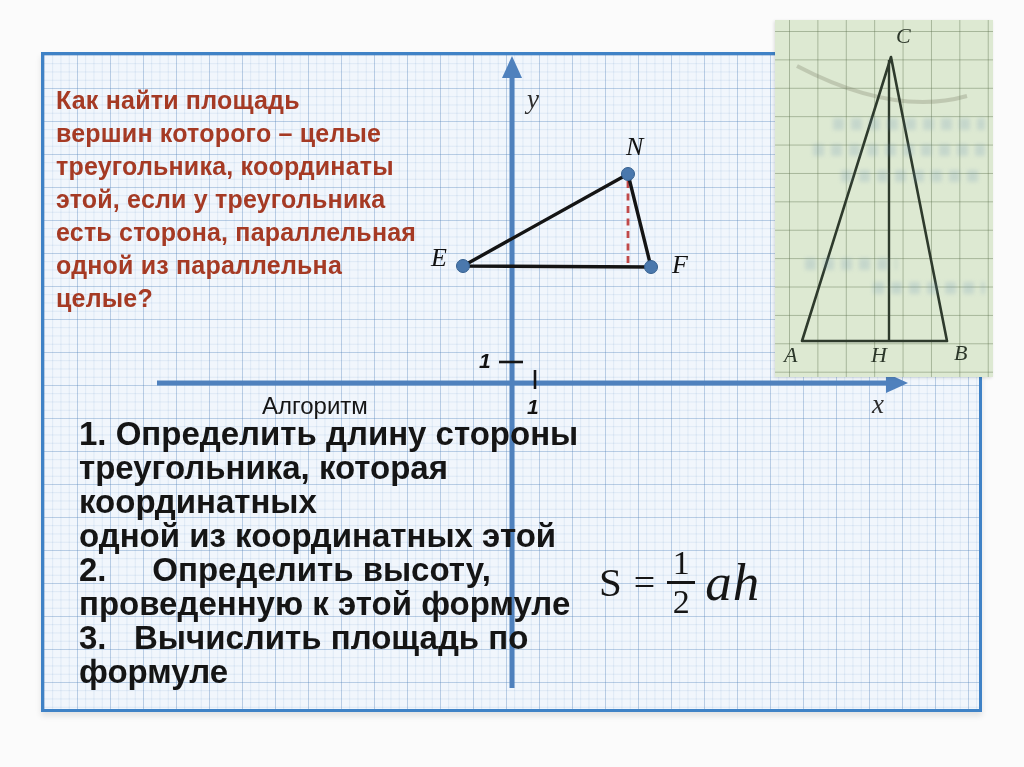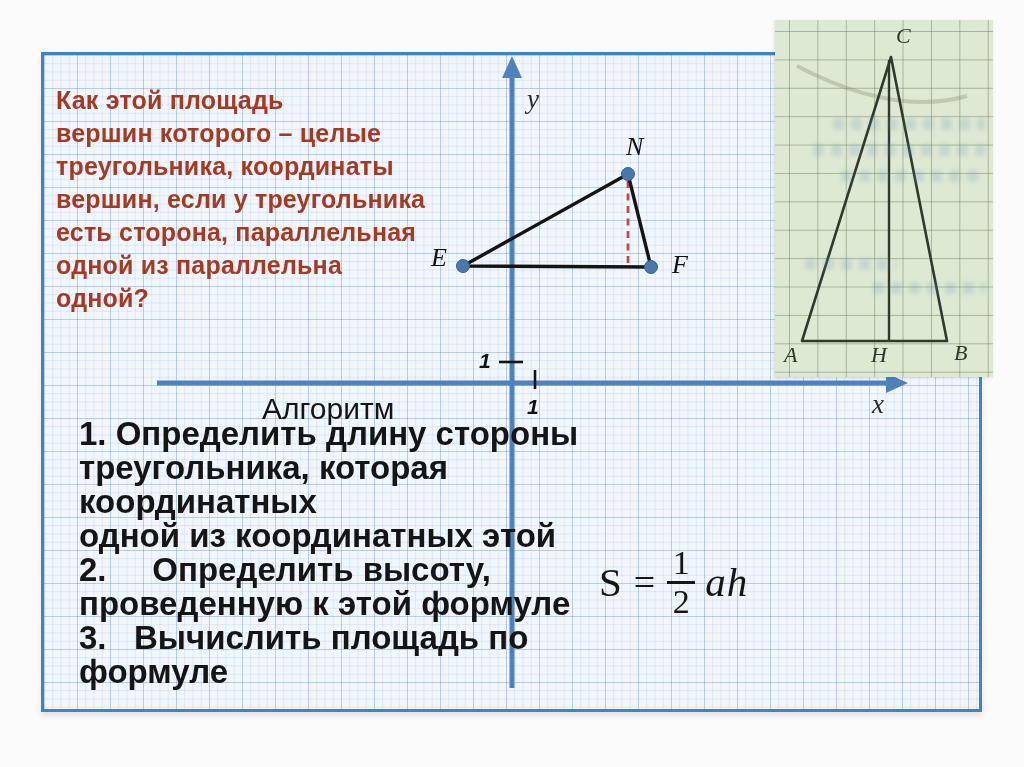--- a/index.html
+++ b/index.html
@@ -25,21 +25,21 @@
   
   .overlay { position:absolute; left:0; top:0; z-index:2; pointer-events:none; }
   
   .question {
     position:absolute; left:56px; top:84px; width:402px;
     font-size:25px; font-weight:bold; line-height:33px;
     color:#a53a24; z-index:3; letter-spacing:0.2px;
   }
   .algo-title {
     position:absolute; left:262px; top:392px;
-    font-size:30px; color:#151515; z-index:3;
+    font-size:24px; color:#151515; z-index:3;
   }
   .steps {
     position:absolute; left:79px; top:417px; width:540px;
     font-size:33px; font-weight:bold; line-height:34px;
     color:#151515; z-index:3;
   }
   .axis-label {
     position:absolute; z-index:3; color:#2d2d2d;
     font-family:"Liberation Serif", serif; font-style:italic; font-size:27px;
   }
@@ -55,21 +55,21 @@
   .formula {
     position:absolute; left:599px; top:545px; z-index:3;
     display:flex; align-items:center; gap:10px;
     font-family:"Liberation Serif", serif; color:#151515;
   }
   .formula .lhs { font-size:41px; }
   .formula .eq  { font-size:38px; padding:0 2px; }
   .frac { display:flex; flex-direction:column; align-items:center; line-height:1; }
   .frac .num, .frac .den { font-size:34px; padding:1px 4px; }
   .frac .bar { width:28px; height:2.5px; background:#151515; }
-  .formula .rhs { font-size:41px; font-style:italic; letter-spacing:1px; }
+  .formula .rhs { font-size:53px; font-style:italic; letter-spacing:1px; }
   
   .inset {
     position:absolute; left:775px; top:20px; width:218px; height:357px;
     background-color:#dde9d2;
     background-image:
       linear-gradient(to right,  rgba(98,118,84,0.45) 1px, transparent 1px),
       linear-gradient(to bottom, rgba(98,118,84,0.45) 1px, transparent 1px);
     background-size:28.4px 28.4px;
     background-position:14px 11px;
     z-index:5; overflow:hidden;
@@ -106,27 +106,27 @@
     <line x1="628" y1="181" x2="628" y2="264" stroke="#c14949" stroke-width="2.8" stroke-dasharray="7 5.5"></line>
 
     <polygon points="463,266 628,174 651,267" fill="none" stroke="#141414" stroke-width="3.4" stroke-linejoin="round"></polygon>
 
     <circle cx="463" cy="266" r="6.5" fill="#4a78ad" stroke="#35608f" stroke-width="1"></circle>
     <circle cx="628" cy="174" r="6.5" fill="#4a78ad" stroke="#35608f" stroke-width="1"></circle>
     <circle cx="651" cy="267" r="6.5" fill="#4a78ad" stroke="#35608f" stroke-width="1"></circle>
   </svg>
 
   <div class="question">
-    <div>Как этой площадь</div>
+    <div>Как найти площадь</div>
     <div>вершин которого – целые</div>
     <div>треугольника, координаты</div>
-    <div>вершин, если у треугольника</div>
+    <div>этой, если у треугольника</div>
     <div>есть сторона, параллельная</div>
     <div>одной из параллельна</div>
-    <div>одной?</div>
+    <div>целые?</div>
   </div>
 
   <div class="axis-label" style="left:527px; top:84px;">y</div>
   <div class="axis-label" style="left:872px; top:389px;">x</div>
   <div class="vertex-label" style="left:431px; top:243px;">E</div>
   <div class="vertex-label" style="left:626px; top:132px;">N</div>
   <div class="vertex-label" style="left:672px; top:250px;">F</div>
   <div class="tick-label" style="left:479px; top:349px;">1</div>
   <div class="tick-label" style="left:527px; top:395px;">1</div>
 

